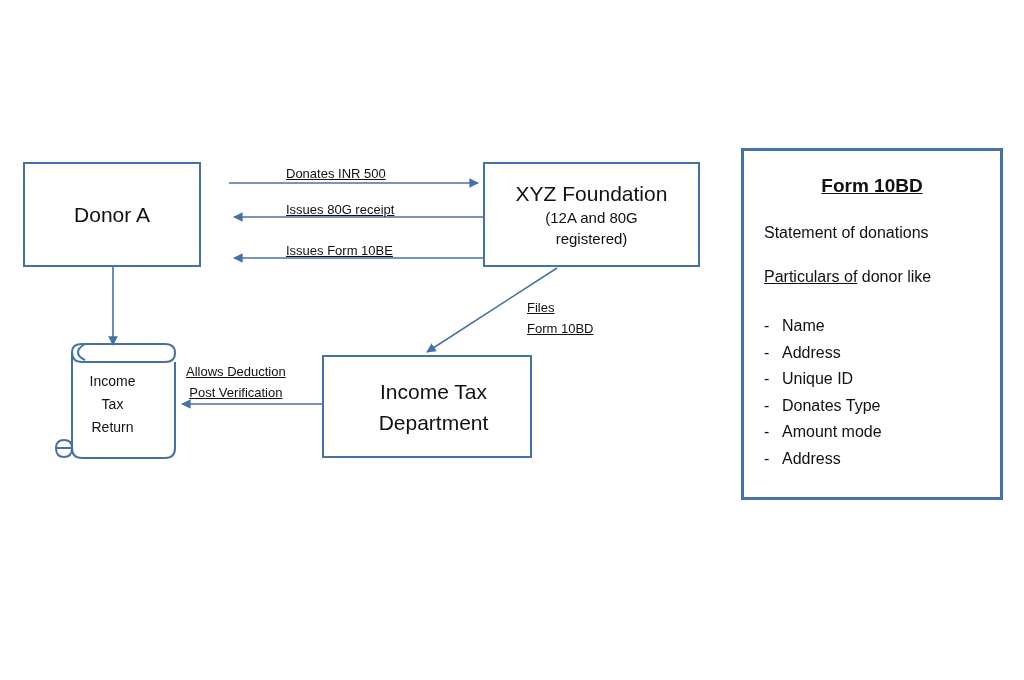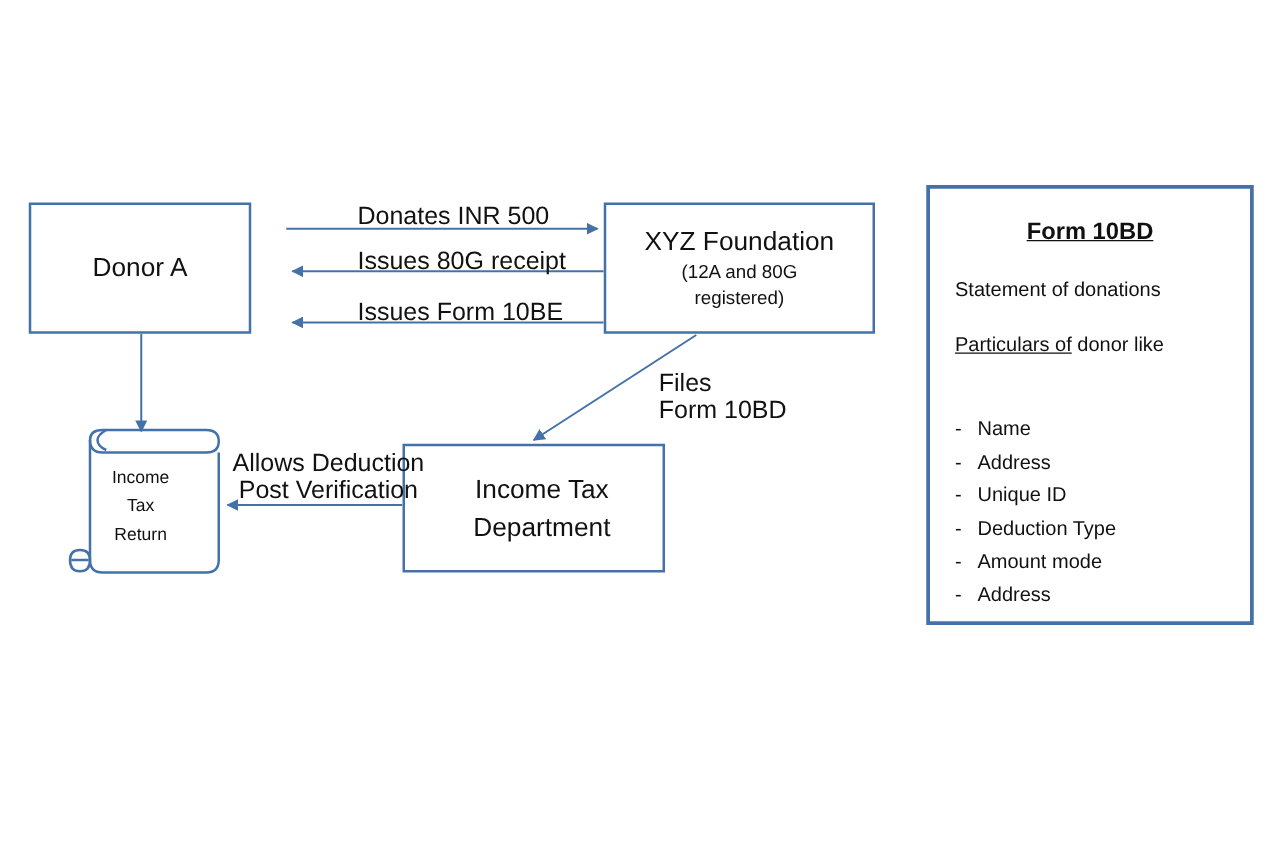--- a/index.html
+++ b/index.html
@@ -74,24 +74,25 @@
     width: 105px;
     text-align: center;
     font-size: 14px;
     line-height: 23px;
     color: #111;
   }
 
   
   .edge-label {
     position: absolute;
-    font-size: 20px;
+    font-size: 13px;
     line-height: 21px;
     color: #111;
     white-space: nowrap;
+    text-decoration: underline;
   }
   #label-donates   { left: 286px; top: 163px; }
   #label-receipt   { left: 286px; top: 199px; }
   #label-10be      { left: 286px; top: 240px; }
   #label-files     { left: 527px; top: 297px; text-align: left; }
   #label-allows    { left: 186px; top: 361px; text-align: center; }
 
   
   #form-panel {
     position: absolute;
@@ -127,21 +128,21 @@
     top: 117px;
     font-size: 16px;
     color: #111;
   }
   #form-particulars .underlined {
     text-decoration: underline;
   }
   #form-list {
     position: absolute;
     left: 20px;
-    top: 180px;
+    top: 162px;
     margin: 0;
     padding: 0;
     list-style: none;
   }
   #form-list li {
     font-size: 16px;
     line-height: 26.5px;
     color: #111;
     white-space: nowrap;
   }
@@ -238,21 +239,21 @@
       <li>
         <span class="dash">-</span><span>Name</span>
       </li>
       <li>
         <span class="dash">-</span><span>Address</span>
       </li>
       <li>
         <span class="dash">-</span><span>Unique ID</span>
       </li>
       <li>
-        <span class="dash">-</span><span>Deduction Type</span>
+        <span class="dash">-</span><span>Donates Type</span>
       </li>
       <li>
         <span class="dash">-</span><span>Amount mode</span>
       </li>
       <li>
         <span class="dash">-</span><span>Address</span>
       </li>
     </ul>
   </div>
 

